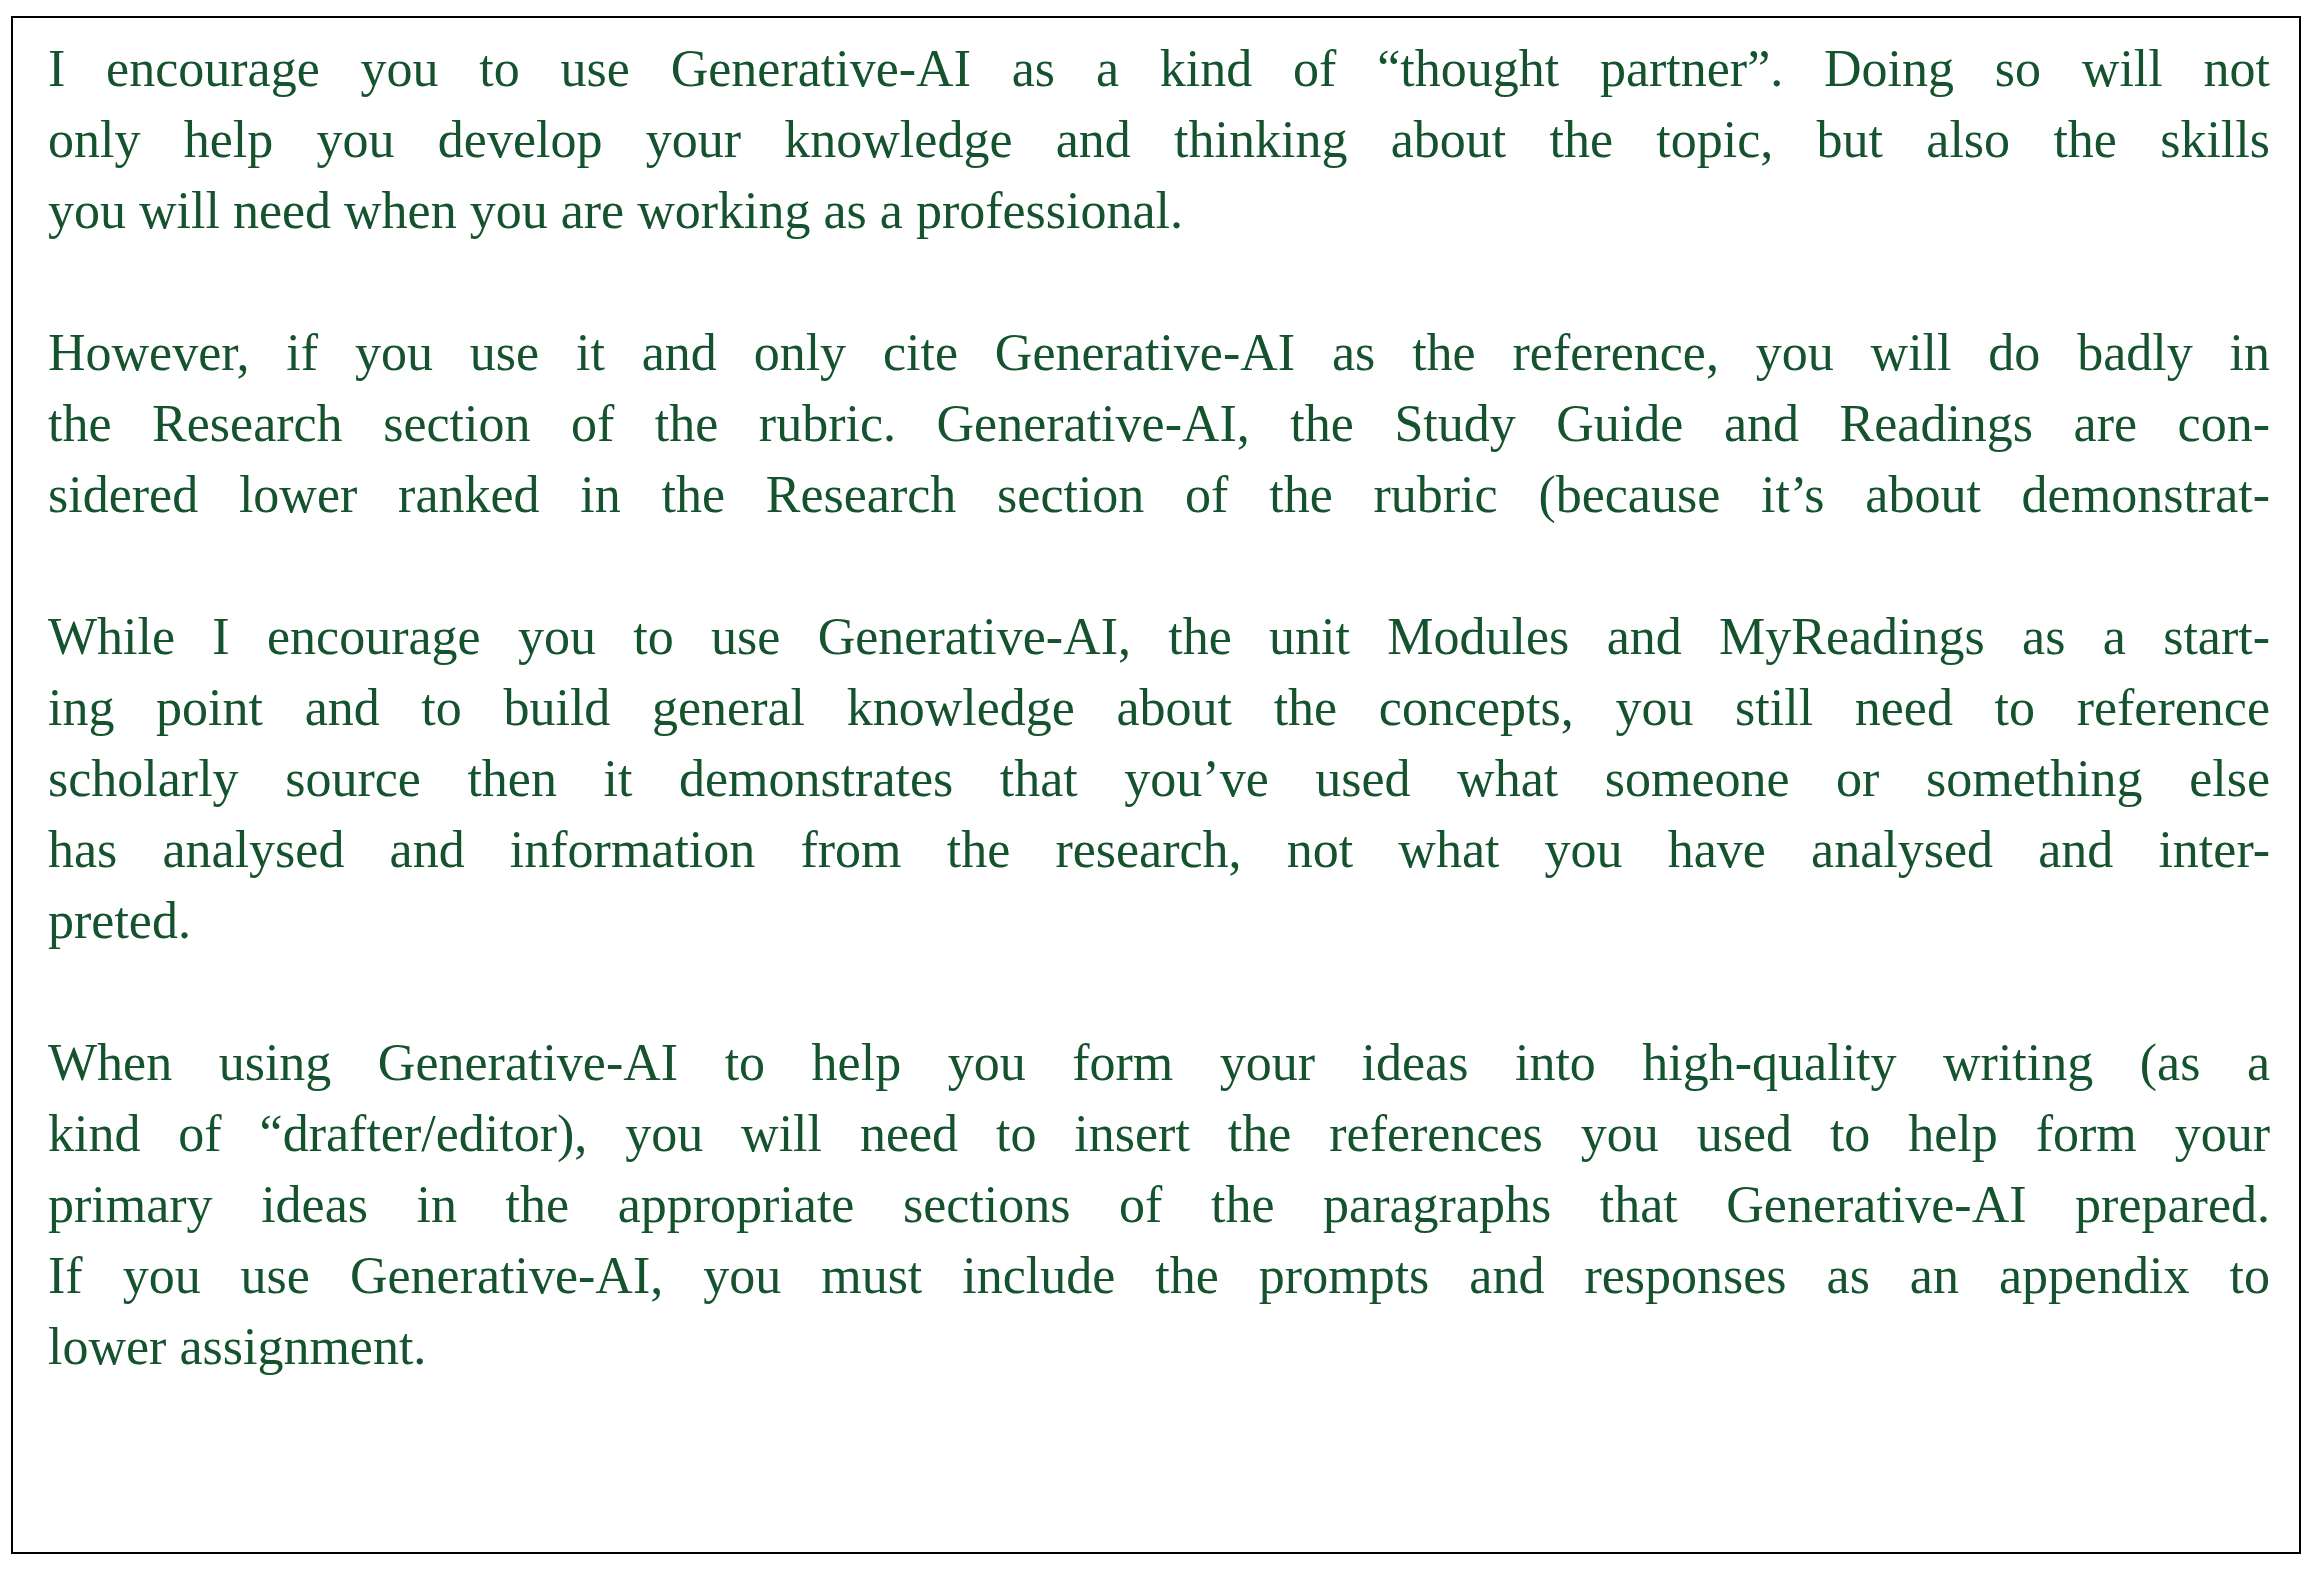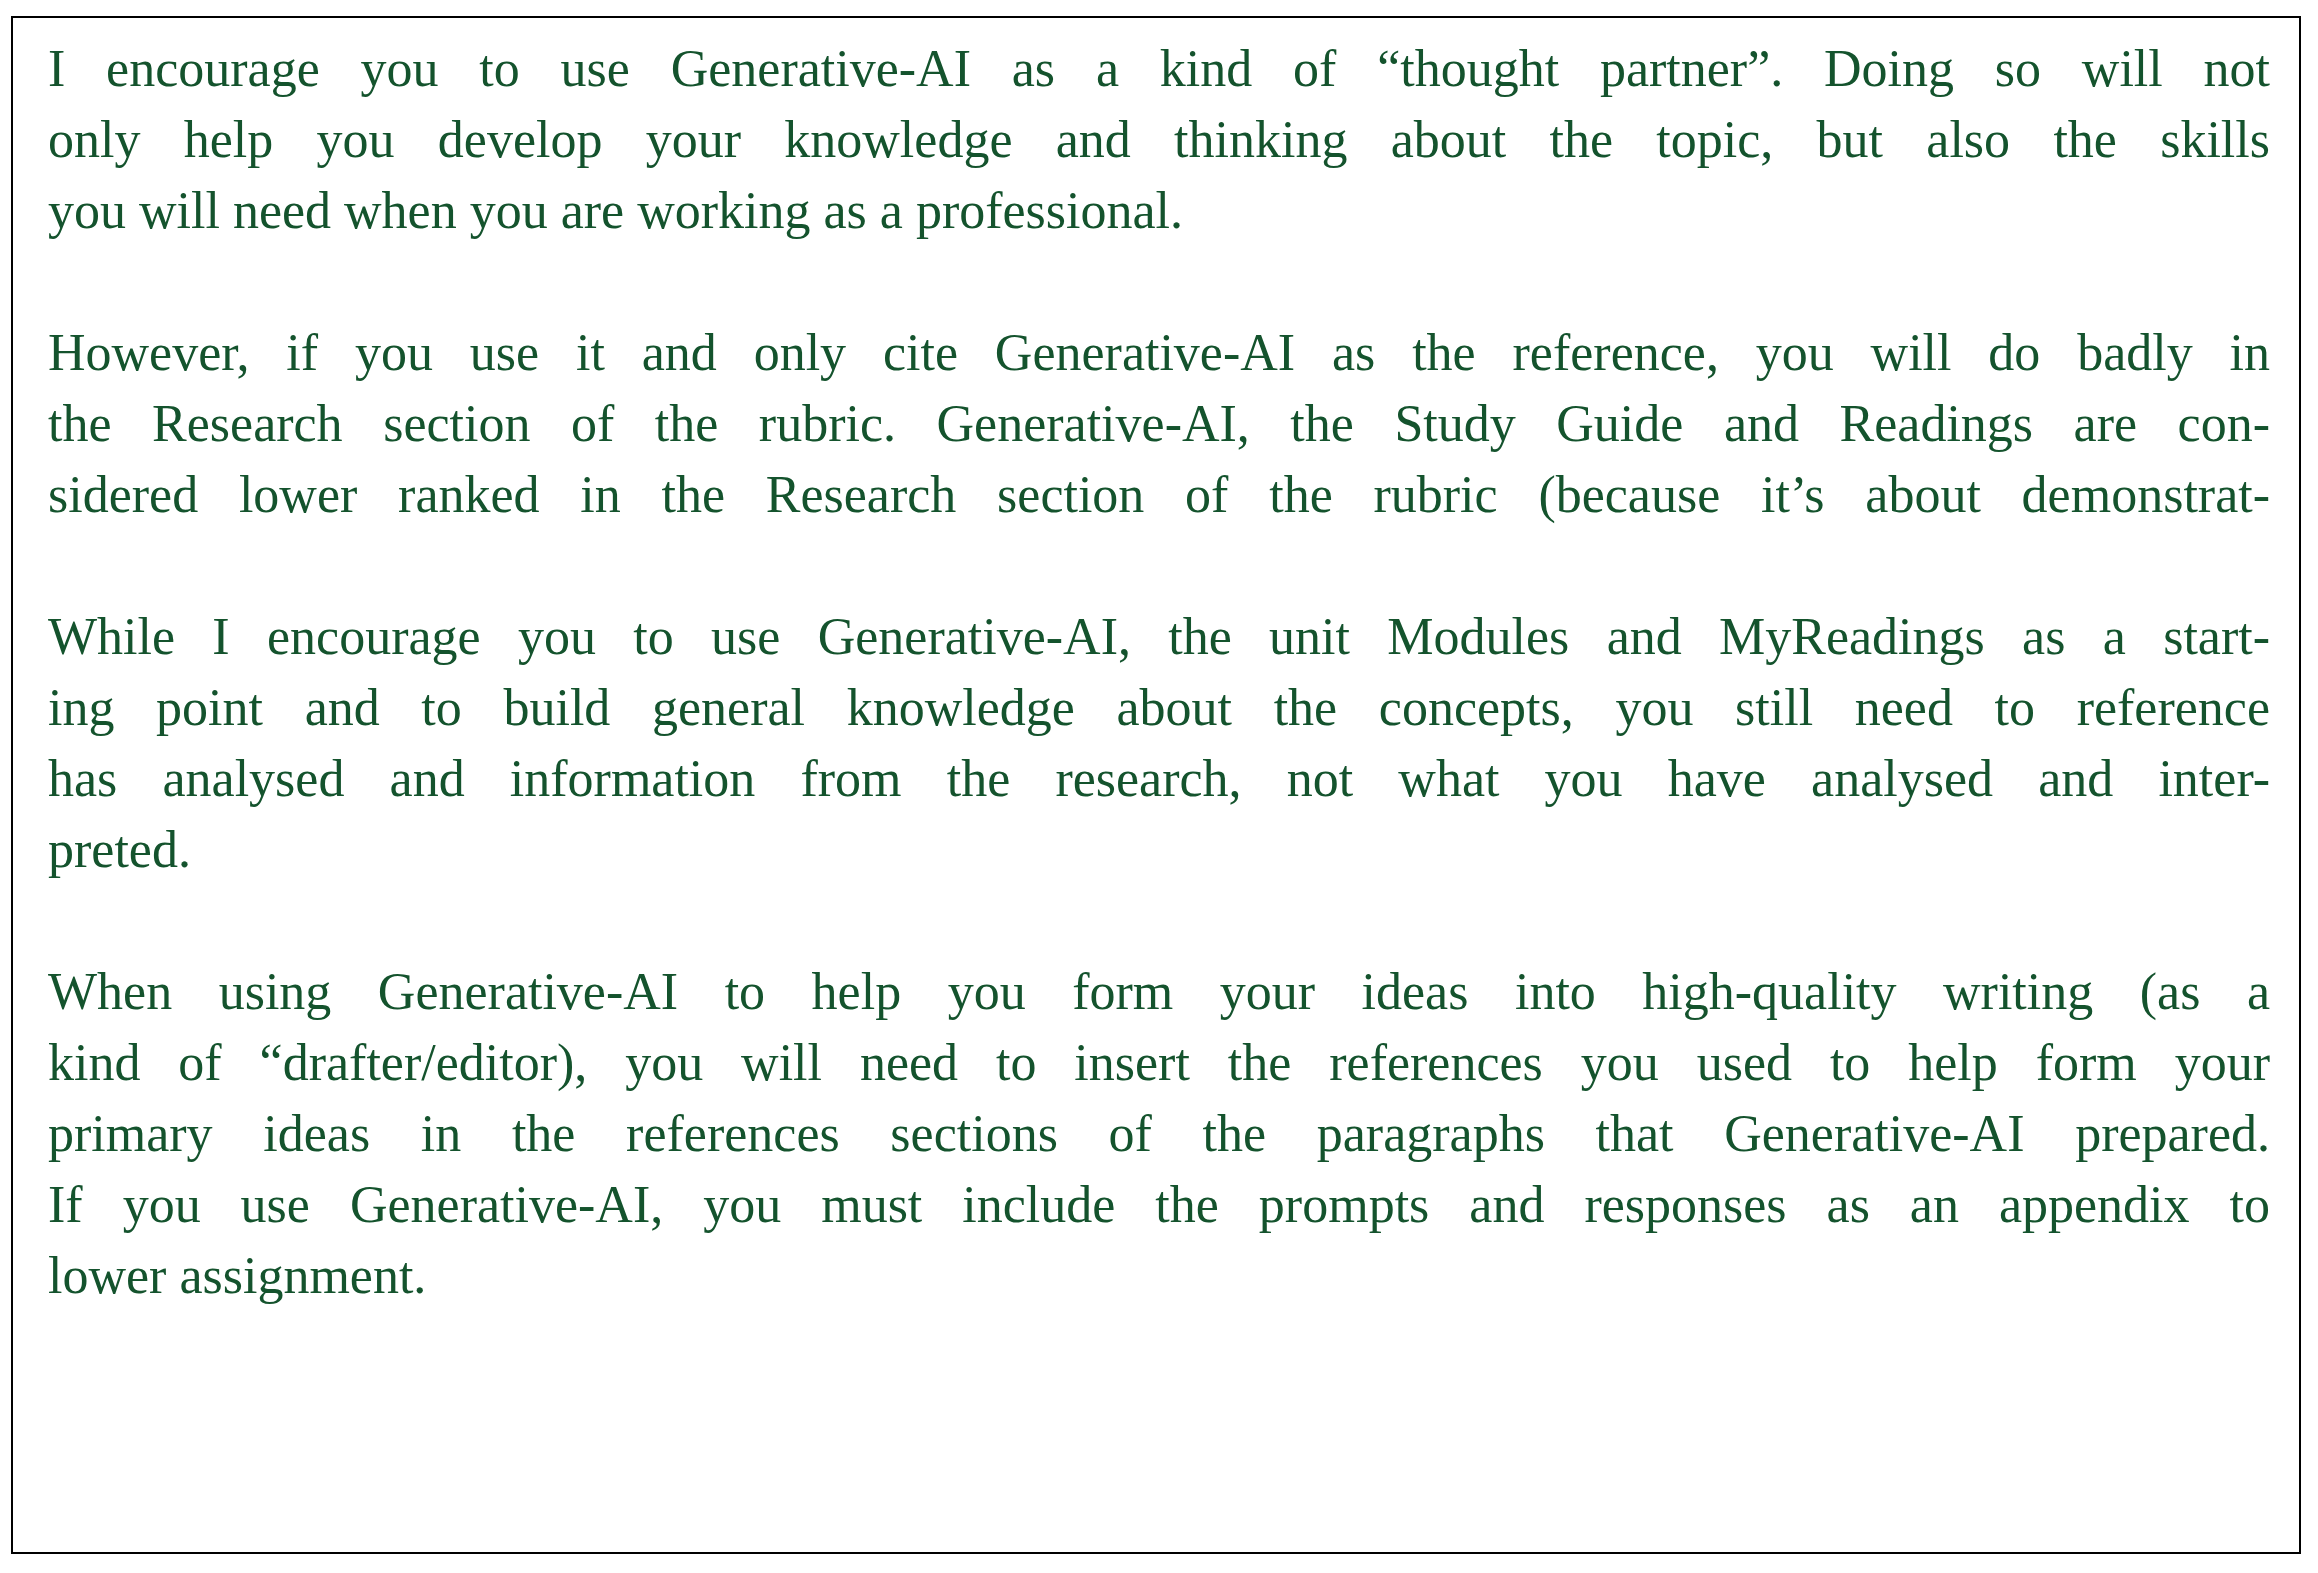--- a/index.html
+++ b/index.html
@@ -65,27 +65,28 @@
 
     <p class="para">
       <span class="line">However, if you use it and only cite Generative-AI as the reference, you will do badly in</span>
       <span class="line">the Research section of the rubric. Generative-AI, the Study Guide and Readings are con-</span>
       <span class="line">sidered lower ranked in the Research section of the rubric (because it’s about demonstrat-</span>
     </p>
 
     <p class="para">
       <span class="line">While I encourage you to use Generative-AI, the unit Modules and MyReadings as a start-</span>
       <span class="line">ing point and to build general knowledge about the concepts, you still need to reference</span>
+      <span class="line">scholarly source then it demonstrates that you’ve used what someone or something else</span>
       <span class="line">has analysed and information from the research, not what you have analysed and inter-</span>
       <span class="line last">preted.</span>
     </p>
 
     <p class="para">
       <span class="line">When using Generative-AI to help you form your ideas into high-quality writing (as a</span>
       <span class="line">kind of “drafter/editor), you will need to insert the references you used to help form your</span>
-      <span class="line">primary ideas in the references sections of the paragraphs that Generative-AI prepared.</span>
+      <span class="line">primary ideas in the appropriate sections of the paragraphs that Generative-AI prepared.</span>
       <span class="line">If you use Generative-AI, you must include the prompts and responses as an appendix to</span>
       <span class="line last">lower assignment.</span>
     </p>
 
   </div>
 </div>
 
 
 </body></html>

